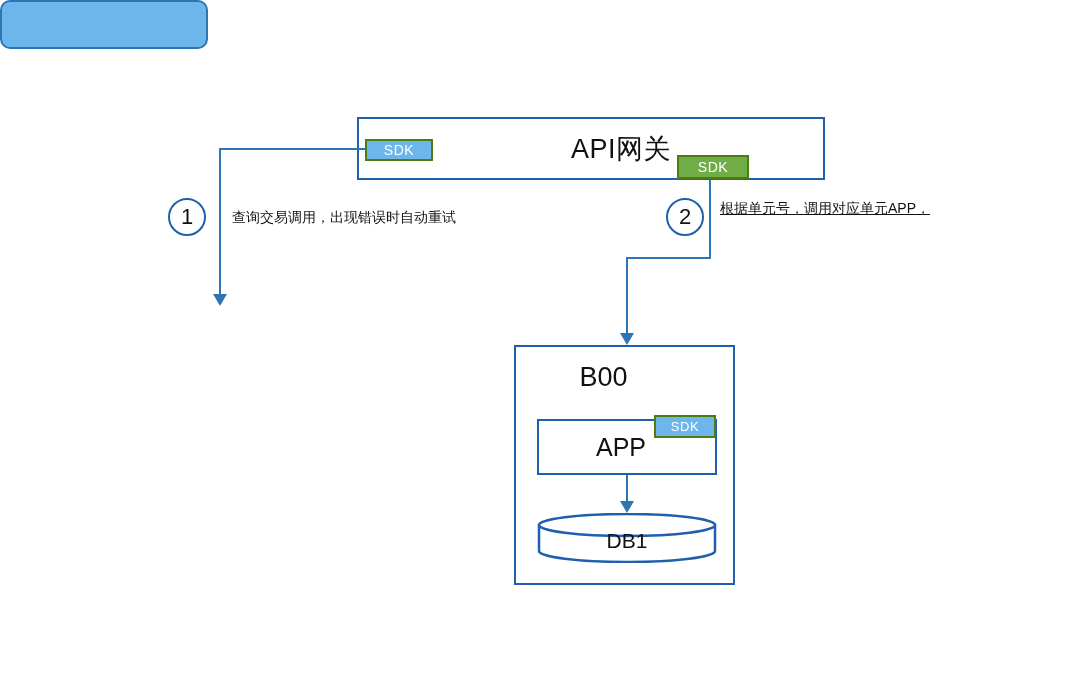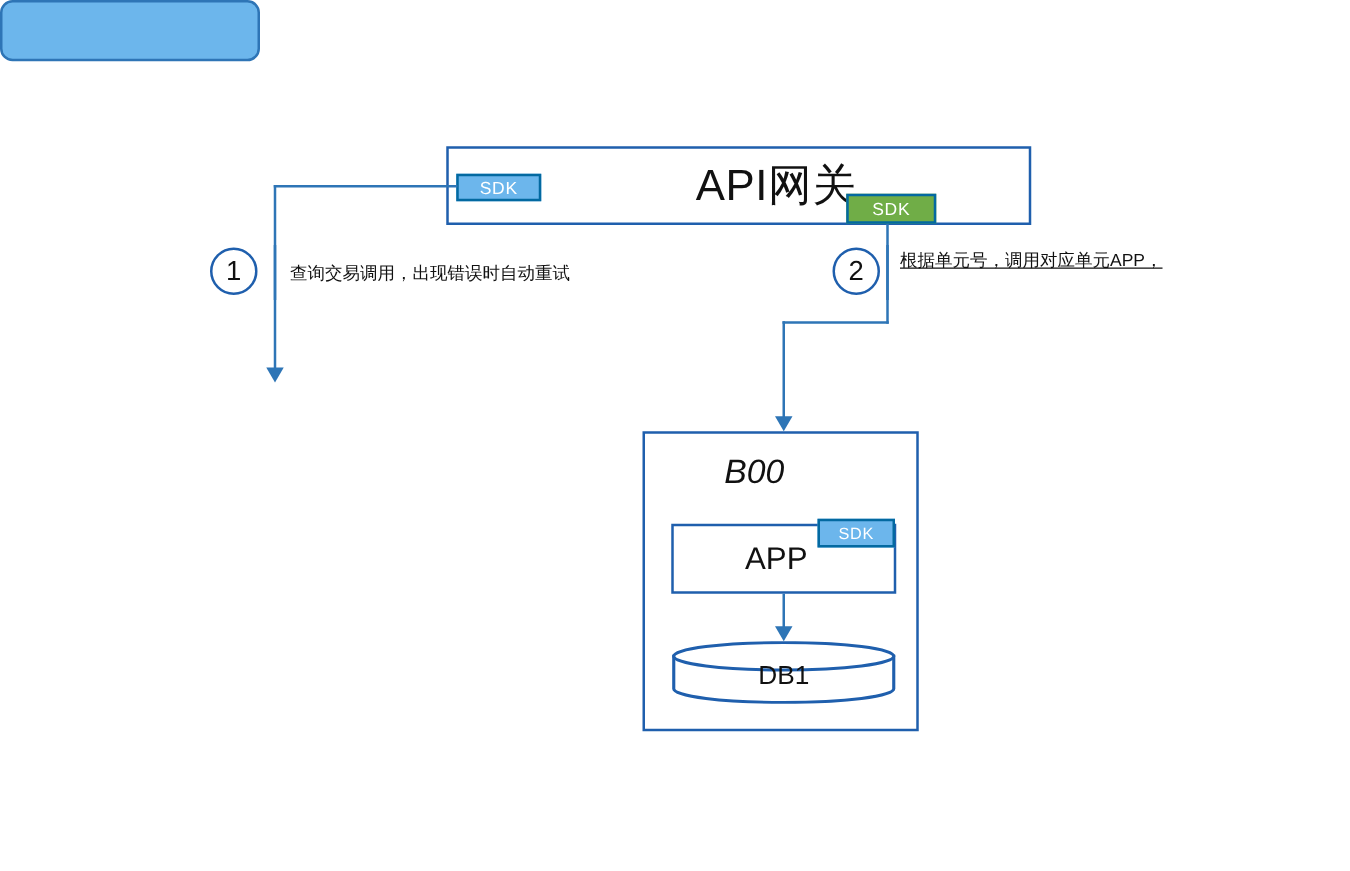--- a/index.html
+++ b/index.html
@@ -39,31 +39,31 @@
     left: 357px;
     top: 117px;
     width: 468px;
     height: 63px;
   }
   #api-gateway-title {
     left: 357px;
     top: 117px;
     width: 528px;
     height: 63px;
-    font-size: 35px;
+    font-size: 27px;
     color: #111111;
     letter-spacing: 0.5px;
     border-radius: 14px;
   }
 
   
   .sdk-badge {
     position: absolute;
     box-sizing: border-box;
-    border: 2px solid #0369a1;
+    border: 2px solid #4d7c0f;
     display: flex;
     align-items: center;
     justify-content: center;
     color: #ffffff;
     font-size: 14px;
     letter-spacing: 0.6px;
   }
   .sdk-blue { background: #6CB6EC; }
   .sdk-green { background: #70AD47; }
 
@@ -113,21 +113,21 @@
   #step-1-divider { left: 219px; top: 196px; height: 44px; }
   #step-2-divider { left: 709px; top: 196px; height: 44px; }
 
   .step-text {
     position: absolute;
     font-size: 14px;
     color: #111111;
     line-height: 21px;
     white-space: nowrap;
   }
-  #step-1-text { left: 232px; top: 208px; }
+  #step-1-text { left: 232px; top: 208px; font-family: Liberation Mono, monospace; }
   #step-2-text { left: 720px; top: 198px; text-decoration: underline; }
 
   
   #locator-service {
     left: 117px;
     top: 307px;
     width: 204px;
     height: 45px;
     background: #6CB6EC;
     border: 2px solid #2E75B6;
@@ -150,21 +150,20 @@
     width: 221px;
     height: 240px;
   }
   #unit-b00-title {
     left: 514px;
     top: 355px;
     width: 179px;
     height: 44px;
     font-size: 27px;
     color: #111111;
-    font-style: italic;
   }
 
   #app-box {
     left: 537px;
     top: 419px;
     width: 180px;
     height: 56px;
   }
   #app-box-label {
     left: 537px;

